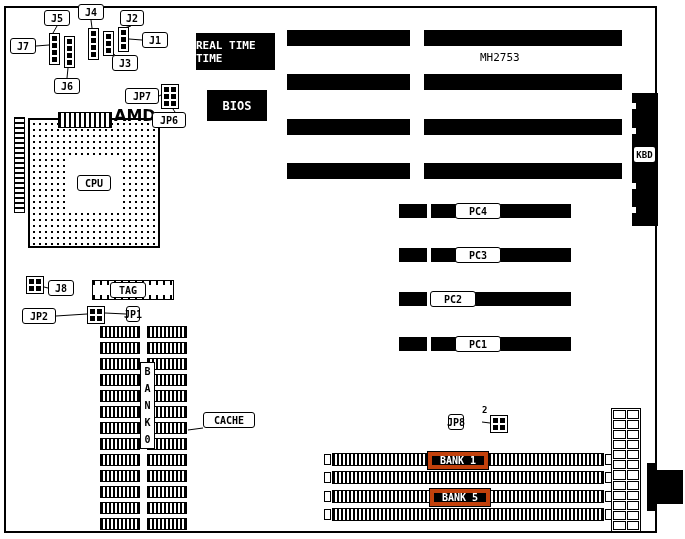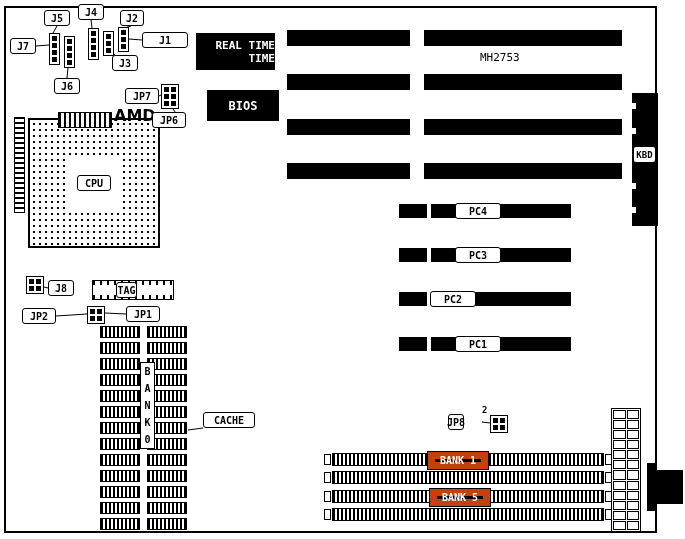--- a/index.html
+++ b/index.html
@@ -1,38 +1,38 @@
 <!DOCTYPE html>
 <html><head>
 <meta charset="utf-8">
 <style>
   *{margin:0;padding:0;box-sizing:border-box}
   html,body{width:685px;height:539px}
   body{position:relative;background:#fff;font-family:"DejaVu Sans Mono",monospace;overflow:hidden}
   #board-outline{position:absolute;left:4px;top:6px;width:653px;height:527px;border:2px solid #000;z-index:0}
   #leaders{position:absolute;left:0;top:0;z-index:2;pointer-events:none}
   .callout{position:absolute;height:16px;background:#fff;border:1px solid #000;border-radius:3px;display:flex;align-items:center;justify-content:center;font:bold 10px "DejaVu Sans Mono",monospace;z-index:5;white-space:nowrap}
-  .bank-label{position:absolute;width:60px;height:17px;background:#000;color:#fff;border:7px solid #c2410c;box-shadow:0 0 0 1px #000;display:flex;align-items:center;justify-content:center;font:bold 10px "DejaVu Sans Mono",monospace;z-index:5}
+  .bank-label{position:absolute;width:60px;height:17px;background:#000;color:#fff;border:4px solid #c2410c;box-shadow:0 0 0 1px #000;display:flex;align-items:center;justify-content:center;font:bold 10px "DejaVu Sans Mono",monospace;z-index:5}
   .isa-bar{position:absolute;height:16px;background:#000;z-index:1}
   .pci-bar{position:absolute;width:172px;height:14px;background:#000;z-index:1}
   .pci-key{position:absolute;width:4px;height:14px;background:#fff;z-index:2}
   .simm{position:absolute;width:272px;height:13px;border:1px solid #000;background:repeating-linear-gradient(90deg,#000 0 2px,#fff 2px 4px);z-index:1}
   .latch{position:absolute;width:7px;height:11px;border:1px solid #000;background:#fff;z-index:1}
   .vheader,.hheader{position:absolute;background:#fff;border:1px solid #000;padding:2px;display:grid;gap:2px;z-index:4}
   .vheader{grid-template-columns:5px}
   .hheader{grid-template-columns:5px 5px}
   .pin{width:5px;height:5px;background:#000}
   #cpu-socket{position:absolute;left:28px;top:118px;width:132px;height:130px;border:2px solid #000;background-image:radial-gradient(circle,#000 1.2px,transparent 1.4px);background-size:6px 6px;background-position:1px 1px;z-index:1}
   #cpu-center{position:absolute;left:50%;top:50%;transform:translate(-50%,-50%);width:54px;height:54px;background:#fff}
   #cpu-label{left:50%;top:50%;transform:translate(-50%,-50%);width:34px}
   #cpu-topchip{position:absolute;left:58px;top:112px;width:54px;height:16px;border:1px solid #000;background:repeating-linear-gradient(90deg,#000 0 2px,#fff 2px 5px);z-index:3}
   #amd-text{position:absolute;left:114px;top:106px;font:bold 16px "DejaVu Sans",sans-serif;z-index:3}
   #edge-conn{position:absolute;left:14px;top:117px;width:11px;height:96px;border:1px solid #000;background:repeating-linear-gradient(0deg,#fff 0 3px,#000 3px 5px);z-index:1}
-  #rtc-box{position:absolute;left:196px;top:33px;width:79px;height:37px;background:#000;color:#fff;display:flex;flex-direction:column;align-items:flex-end;justify-content:center;font:bold 11px "DejaVu Sans Mono",monospace;line-height:13px;z-index:3;text-align:center}
-  #bios-box{position:absolute;left:207px;top:90px;width:72px;height:31px;background:#000;color:#fff;display:flex;align-items:center;justify-content:center;font:bold 12px "DejaVu Sans Mono",monospace;z-index:3}
+  #rtc-box{position:absolute;left:196px;top:33px;width:79px;height:37px;background:#000;color:#fff;display:flex;flex-direction:column;align-items:flex-start;justify-content:center;font:bold 11px "DejaVu Sans Mono",monospace;line-height:13px;z-index:3;text-align:center}
+  #bios-box{position:absolute;left:207px;top:90px;width:60px;height:31px;background:#000;color:#fff;display:flex;align-items:center;justify-content:center;font:bold 12px "DejaVu Sans Mono",monospace;z-index:3}
   #model-text{position:absolute;left:480px;top:51px;font:11px "DejaVu Sans Mono",monospace;z-index:3}
   #kbd-conn{position:absolute;left:632px;top:93px;width:26px;height:133px;background:#000;z-index:3}
   .kbd-notch{position:absolute;left:0;width:4px;height:6px;background:#fff}
   #kbd-label{position:absolute;left:2px;top:54px;width:21px;height:15px;background:#fff;border-radius:2px;display:flex;align-items:center;justify-content:center;font:bold 9px "DejaVu Sans Mono",monospace;color:#000}
   .dip{position:absolute;border:1px solid #000;background-color:#fff;background-image:repeating-linear-gradient(90deg,#000 0 2px,transparent 2px 7px),repeating-linear-gradient(90deg,#000 0 2px,transparent 2px 7px);background-size:100% 4px,100% 4px;background-position:0 0,0 100%;background-repeat:no-repeat;z-index:3}
   #cache-chips{position:absolute;left:100px;top:326px;display:grid;grid-template-columns:40px 40px;gap:4px 7px;z-index:1}
   .chip{width:40px;height:12px;border:1px solid #000;background:repeating-linear-gradient(90deg,#000 0 2px,#fff 2px 4px)}
   #bank0-strip{position:absolute;left:140px;top:362px;width:15px;background:#fff;border:1px solid #000;z-index:4;display:flex;flex-direction:column}
   #bank0-strip .bletter{height:17px;display:flex;align-items:center;justify-content:center;font:bold 10px "DejaVu Sans Mono",monospace}
   #power-conn{position:absolute;left:611px;top:408px;width:30px;height:124px;border:1px solid #000;background:#fff;display:grid;grid-template-columns:1fr 1fr;grid-auto-rows:1fr;gap:1px;padding:1px;z-index:3}
@@ -60,30 +60,30 @@
     <line x1="56" y1="316" x2="87" y2="314"></line>
     <line x1="126" y1="314" x2="105" y2="313"></line>
     <line x1="203" y1="428" x2="188" y2="430"></line>
     <line x1="482" y1="422" x2="490" y2="423"></line>
   </g>
 </svg>
 
 <div class="callout" style="left:44px;top:10px;width:26px">J5</div>
 <div class="callout" style="left:78px;top:4px;width:26px">J4</div>
 <div class="callout" style="left:120px;top:10px;width:24px">J2</div>
-<div class="callout" style="left:142px;top:32px;width:46px">J1</div>
+<div class="callout" style="left:142px;top:32px;width:26px">J1</div>
 <div class="callout" style="left:10px;top:38px;width:26px">J7</div>
 <div class="callout" style="left:112px;top:55px;width:26px">J3</div>
 <div class="callout" style="left:54px;top:78px;width:26px">J6</div>
 <div class="callout" style="left:125px;top:88px;width:34px">JP7</div>
 <div class="callout" style="left:152px;top:112px;width:34px">JP6</div>
 <div class="callout" style="left:48px;top:280px;width:26px">J8</div>
-<div class="callout" style="left:116px;top:282px;width:21px">TAG</div>
+<div class="callout" style="left:110px;top:282px;width:36px">TAG</div>
 <div class="callout" style="left:22px;top:308px;width:34px">JP2</div>
-<div class="callout" style="left:126px;top:306px;width:34px">JP1</div>
+<div class="callout" style="left:126px;top:306px;width:14px">JP1</div>
 <div class="callout" style="left:203px;top:412px;width:52px">CACHE</div>
 <div class="callout" style="left:448px;top:414px;width:16px">JP8</div>
 <div id="jp8-pin2">2</div>
 
 <div class="vheader" style="left:49px;top:33px">
   <div class="pin"></div>
     <div class="pin"></div>
     <div class="pin"></div>
     <div class="pin"></div>
 </div>

